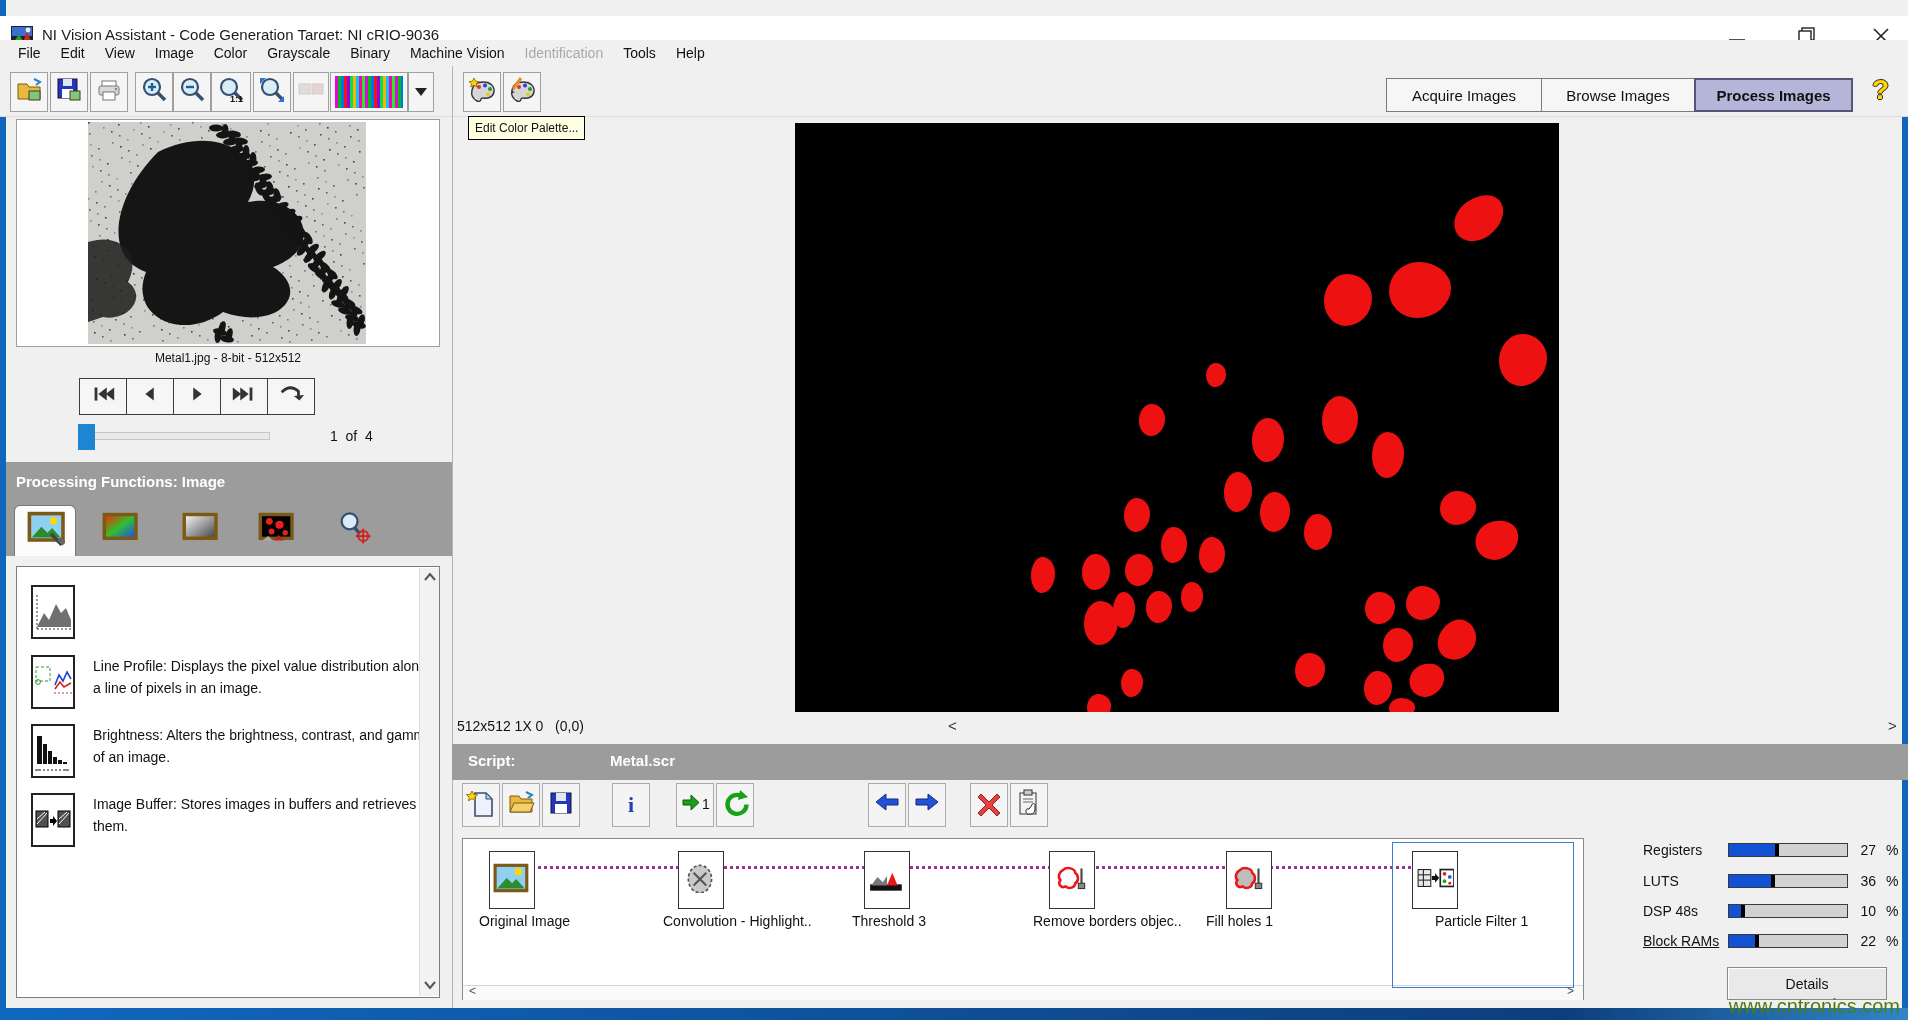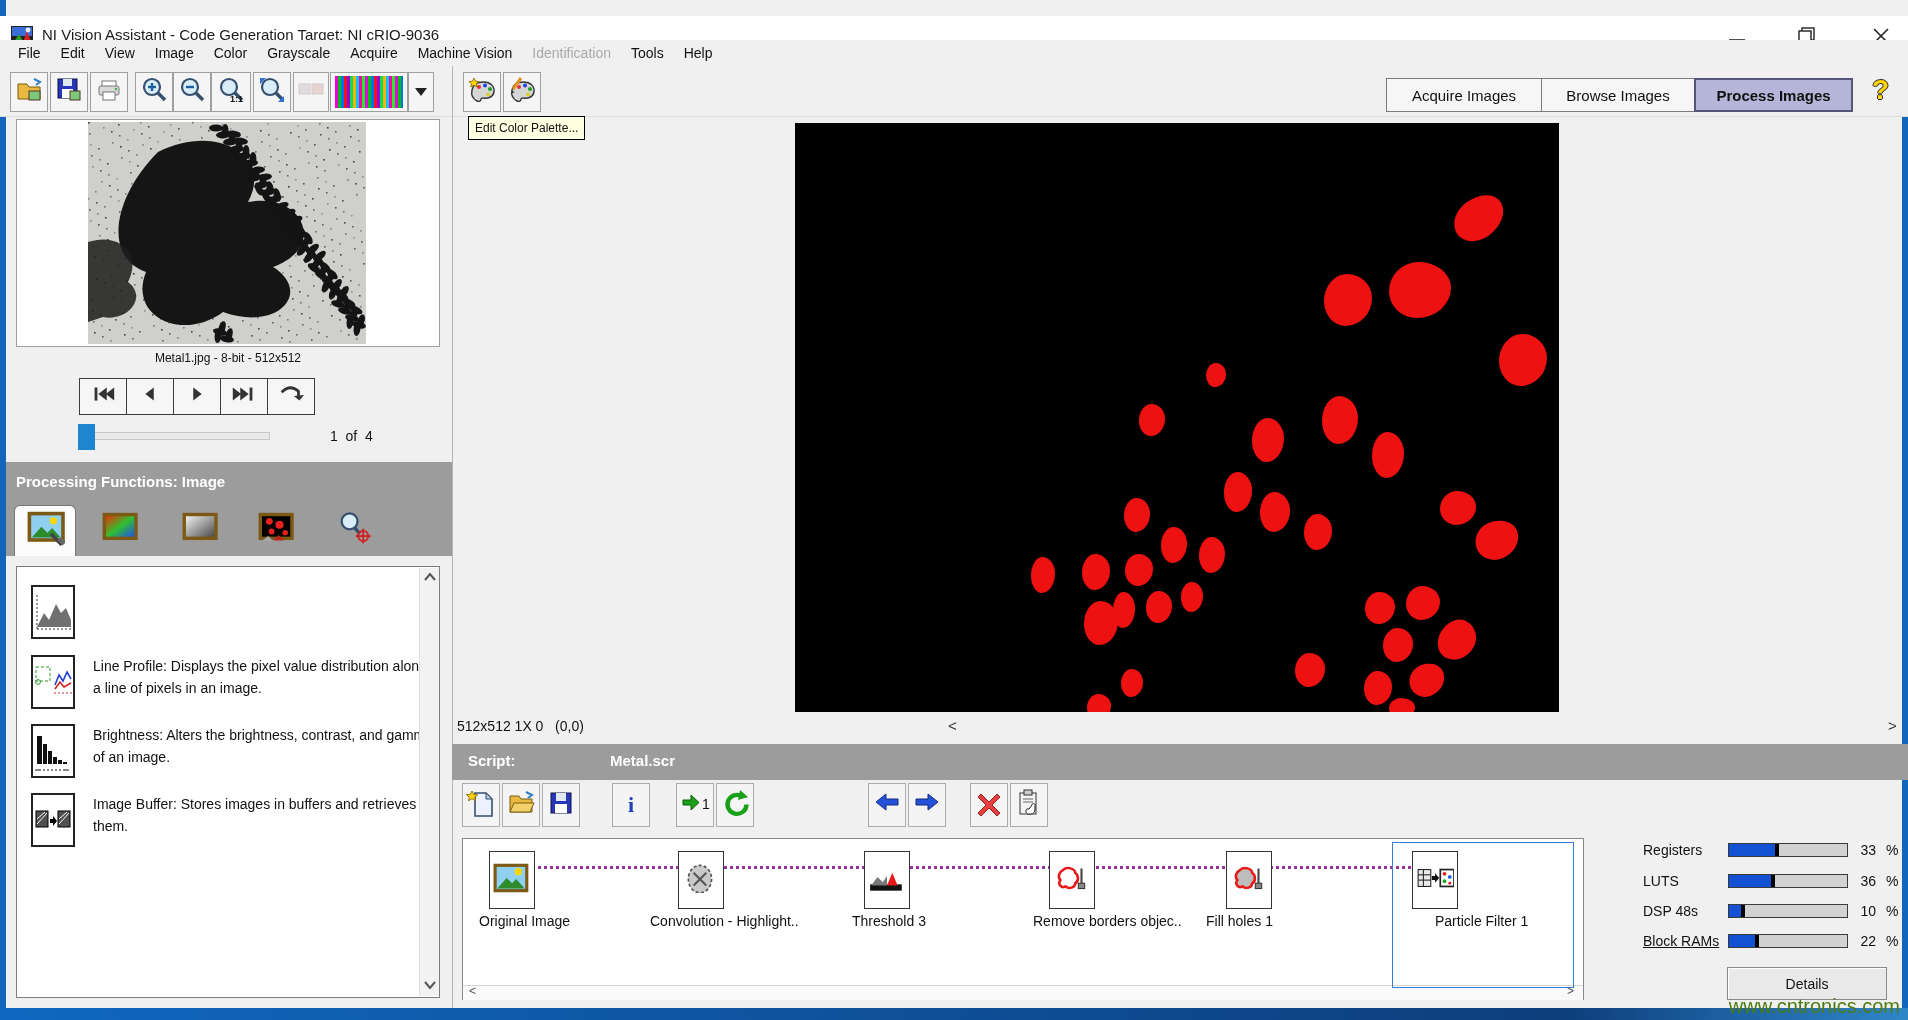--- a/index.html
+++ b/index.html
@@ -119,21 +119,21 @@
     </span>
   </div>
 
   <div class="abs" id="menubar">
       <span class="menu-item">File</span>
       <span class="menu-item">Edit</span>
       <span class="menu-item">View</span>
       <span class="menu-item">Image</span>
       <span class="menu-item">Color</span>
       <span class="menu-item">Grayscale</span>
-      <span class="menu-item">Acquire</span>
+      <span class="menu-item">Binary</span>
       <span class="menu-item">Machine Vision</span>
       <span class="menu-item disabled">Identification</span>
       <span class="menu-item">Tools</span>
       <span class="menu-item">Help</span>
     </div>
 
   <div class="abs" id="toolbar">
       <div class="tbtn" style="left: 10px; width: 38px;">
         <span><svg width="30" height="30" viewBox="0 0 30 30">
             <path d="M4 24 V9 h9 l2 3 h11 v12 z" fill="#e8b93e" stroke="#7a5c10"></path>
@@ -1052,21 +1052,21 @@
           </svg></span>
       </div>
       <div class="step-label" style="left: 16px;">Original Image</div>
       <div class="step-icon" style="left: 215px;">
         <span><svg width="38" height="30" viewBox="0 0 36 28">
             <ellipse cx="17" cy="15" rx="11" ry="13" fill="#c9c9c9" stroke="#555" stroke-width="1.6" stroke-dasharray="3 2"></ellipse>
             <line x1="11" y1="9" x2="23" y2="21" stroke="#555" stroke-width="2"></line>
             <line x1="23" y1="9" x2="11" y2="21" stroke="#555" stroke-width="2"></line>
           </svg></span>
       </div>
-      <div class="step-label" style="left: 187px;">Convolution - Highlight..</div>
+      <div class="step-label" style="left: 200px;">Convolution - Highlight..</div>
       <div class="step-icon" style="left: 401px;">
         <span><svg width="38" height="30" viewBox="0 0 36 28">
             <rect x="2" y="20" width="30" height="6" fill="#111"></rect>
             <path d="M3 21 l6 -8 5 5 4 -6 v9 z" fill="#777"></path>
             <path d="M18 21 l5 -12 5 12 z" fill="#e81818"></path>
           </svg></span>
       </div>
       <div class="step-label" style="left: 389px;">Threshold 3</div>
       <div class="step-icon" style="left: 586px;">
         <span><svg width="38" height="30" viewBox="0 0 36 28">
@@ -1100,21 +1100,21 @@
       </div>
       <div class="step-label" style="left: 936px; margin-left: 36px;">Particle Filter 1</div>
     </div>
 
   <div id="resources">
       <div class="meter-label" style="top: 842px;">Registers</div>
       <div class="meter-bar" style="top: 843px;">
         <div class="meter-fill" style="width: 46px;"></div>
         <div class="meter-tick"></div>
       </div>
-      <div class="meter-val" style="top: 842px;">33</div>
+      <div class="meter-val" style="top: 842px;">27</div>
       <div class="meter-unit" style="top: 842px;">%</div>
       <div class="meter-label" style="top: 873px;">LUTS</div>
       <div class="meter-bar" style="top: 874px;">
         <div class="meter-fill" style="width: 42px;"></div>
         <div class="meter-tick"></div>
       </div>
       <div class="meter-val" style="top: 873px;">36</div>
       <div class="meter-unit" style="top: 873px;">%</div>
       <div class="meter-label" style="top: 903px;">DSP 48s</div>
       <div class="meter-bar" style="top: 904px;">

